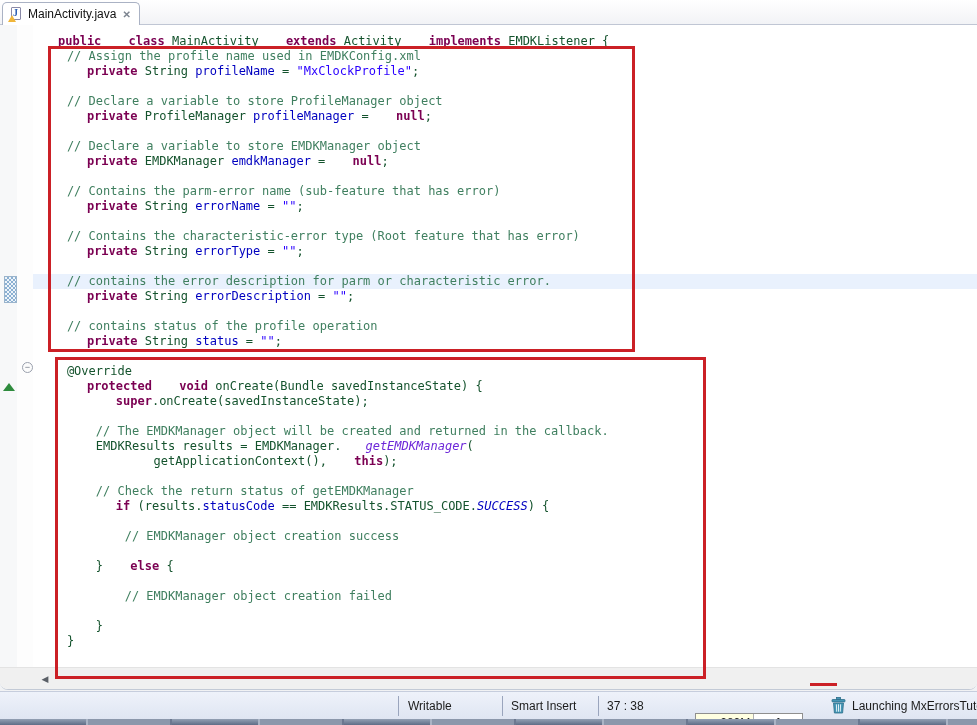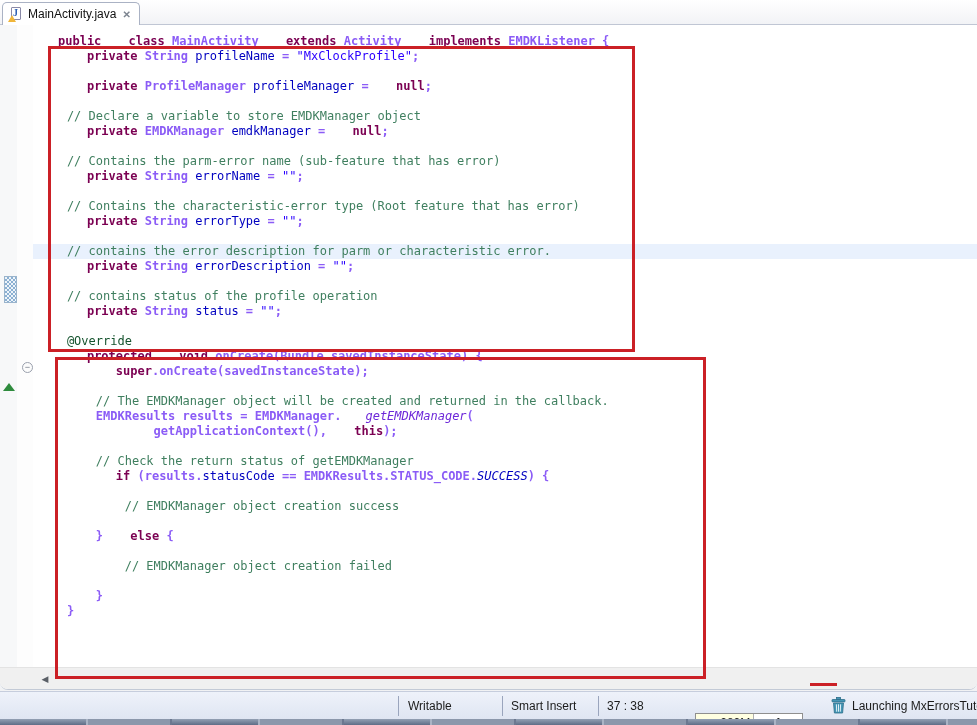--- a/index.html
+++ b/index.html
@@ -27,21 +27,21 @@
     background:#ffffff; border-bottom:1px solid #c3cad6;
     border-radius:0 0 8px 8px; overflow:hidden; }
   .ruler { position:absolute; left:0; top:0; width:17px; height:643px; background:#f7f8f9; }
   .fold-ruler { position:absolute; left:17px; top:0; width:16px; height:643px; background:#fdfdfd; }
   .code-lines { position:absolute; left:33px; right:0; top:9px; }
   .line { height:15px; line-height:15px; padding-left:5px;
     font-family:"DejaVu Sans Mono", monospace; font-size:12px; white-space:pre; }
   .line.hl { background:#e9f1fd; }
   .line.u span { text-decoration:underline; text-decoration-color:#42101c; text-decoration-thickness:1px; }
   .t-k  { color:#7b0052; font-weight:bold;padding-left:20px; }
-  .t-d  { color:#8b5cf6;font-weight:bold; }
+  .t-d  { color:#14532d; }
   .t-c  { color:#3f7f5f; }
   .t-cq { color:#3f7f5f; text-decoration-style:wavy;
           text-decoration-color:#e04a3f; text-underline-offset:2px; }
   .t-s  { color:#2a00ff; }
   .t-f  { color:#0000c0; }
   .t-sf { color:#0000c0; font-style:italic; }
   .t-sm { color:#6d28d9; font-style:italic;margin-left:24px; }
   .t-an { color:#14532d; }
 
   
@@ -112,22 +112,24 @@
   <div class="editor-frame">
     <div class="ruler">
       <span class="marker-range" style="left:4px; top:251px; position:absolute;"></span>
       <span class="marker-override"></span>
     </div>
     <div class="fold-ruler">
       <span class="marker-fold" style="left:5px;">−</span>
     </div>
     <div class="code-lines">
         <div class="line u"><span class="t-k">public</span><span class="t-d"> </span><span class="t-k">class</span><span class="t-d"> MainActivity </span><span class="t-k">extends</span><span class="t-d"> Activity </span><span class="t-k">implements</span><span class="t-d"> EMDKListener {</span></div>
+        <div class="line"><span class="t-c">    // Assign the profile name used in EMDKConfig.xml</span></div>
         <div class="line"><span class="t-d">    </span><span class="t-k">private</span><span class="t-d"> String </span><span class="t-f">profileName</span><span class="t-d"> = </span><span class="t-s">"MxClockProfile"</span><span class="t-d">;</span></div>
         <div class="line"></div>
+        <div class="line"><span class="t-c">    // Declare a variable to store ProfileManager object</span></div>
         <div class="line"><span class="t-d">    </span><span class="t-k">private</span><span class="t-d"> ProfileManager </span><span class="t-f">profileManager</span><span class="t-d"> = </span><span class="t-k">null</span><span class="t-d">;</span></div>
         <div class="line"></div>
         <div class="line"><span class="t-c">    // Declare a variable to store EMDKManager object</span></div>
         <div class="line"><span class="t-d">    </span><span class="t-k">private</span><span class="t-d"> EMDKManager </span><span class="t-f">emdkManager</span><span class="t-d"> = </span><span class="t-k">null</span><span class="t-d">;</span></div>
         <div class="line"></div>
         <div class="line"><span class="t-c">    // Contains the </span><span class="t-cq">parm</span><span class="t-c">-error name (sub-feature that has error)</span></div>
         <div class="line"><span class="t-d">    </span><span class="t-k">private</span><span class="t-d"> String </span><span class="t-f">errorName</span><span class="t-d"> = </span><span class="t-s">""</span><span class="t-d">;</span></div>
         <div class="line"></div>
         <div class="line"><span class="t-c">    // Contains the characteristic-error type (Root feature that has error)</span></div>
         <div class="line"><span class="t-d">    </span><span class="t-k">private</span><span class="t-d"> String </span><span class="t-f">errorType</span><span class="t-d"> = </span><span class="t-s">""</span><span class="t-d">;</span></div>

